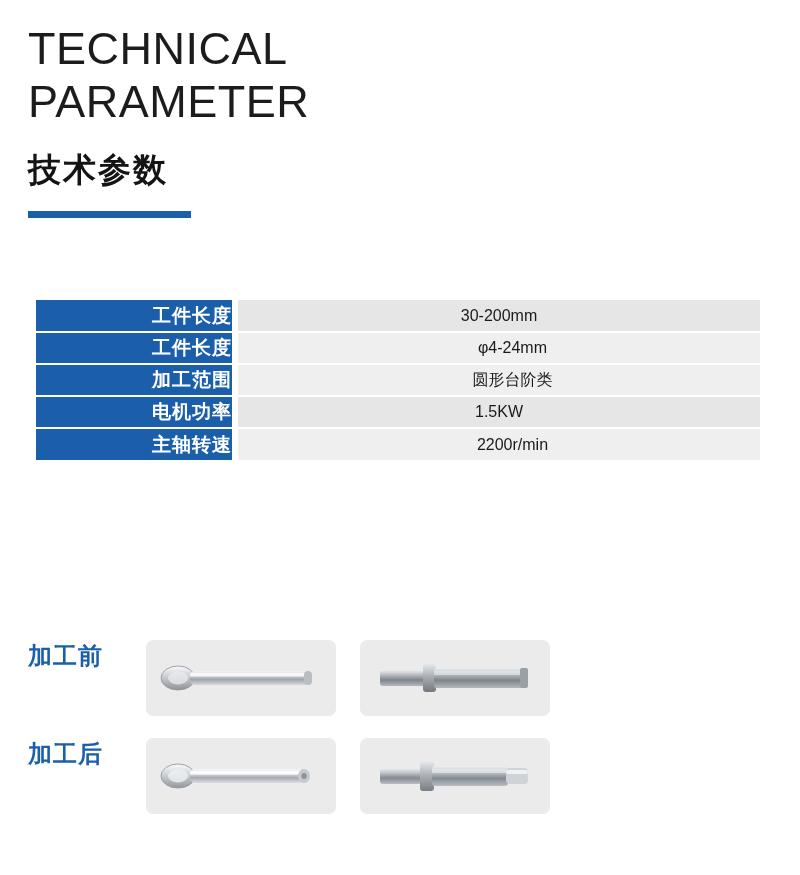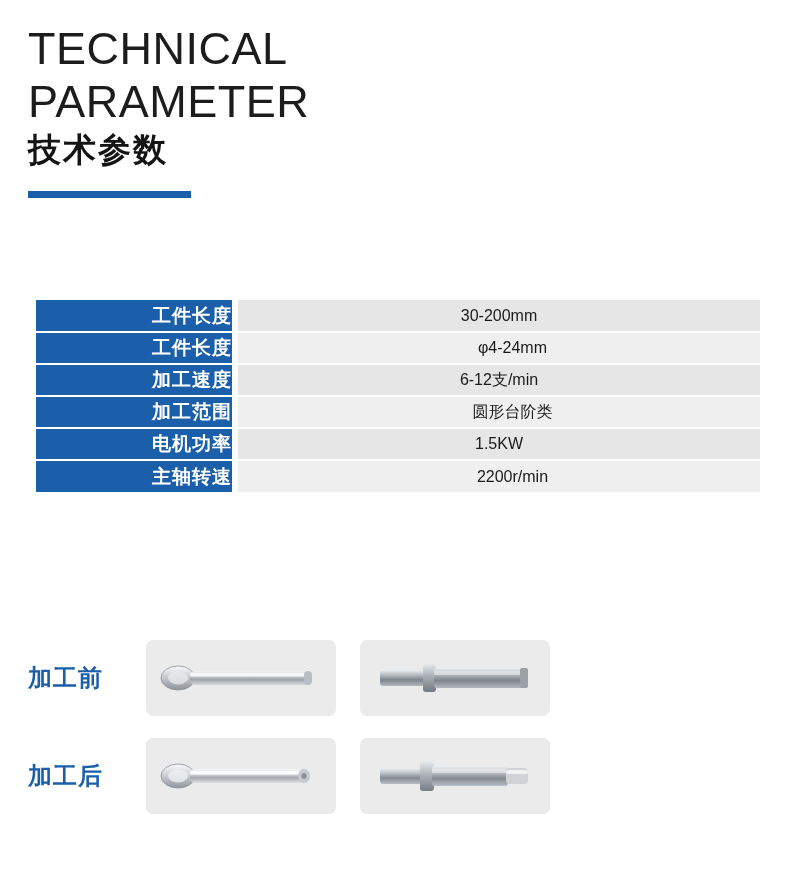--- a/index.html
+++ b/index.html
@@ -32,20 +32,21 @@
   .title-en {
     font-size: 45px;
     line-height: 1.18;
     font-weight: 400;
     letter-spacing: 0.5px;
     color: #1c1c1c;
     font-family: "Liberation Sans", sans-serif;
     white-space: pre-line;
   }
   .title-cn {
+    margin-top: 20px;
     font-size: 33px;
     font-weight: bold;
     letter-spacing: 2px;
     color: #141414;
   }
   .title-rule {
     margin-top: 18px;
     width: 163px;
     height: 7px;
     background: #1b5faa;
@@ -99,21 +100,21 @@
 
   
   .samples {
     position: absolute;
     left: 28px;
     top: 640px;
     width: 744px;
   }
   .sample-row {
     display: flex;
-    align-items: center;
+    align-items: flex-start;
     margin-bottom: 22px;
   }
   .sample-caption {
     width: 118px;
     flex: 0 0 118px;
     font-size: 24px;
     font-weight: bold;
     color: #1b5faa;
     letter-spacing: 1px;
   }
@@ -150,25 +151,20 @@
         <td class="label">工件长度</td>
         <td class="spacer"></td>
         <td class="value">30-200mm</td>
       </tr>
       <tr>
         <td class="label">工件长度</td>
         <td class="spacer"></td>
         <td class="value alt">φ4-24mm</td>
       </tr>
       <tr>
-        <td class="label">加工速度</td>
-        <td class="spacer"></td>
-        <td class="value">6-12支/min</td>
-      </tr>
-      <tr>
         <td class="label">加工范围</td>
         <td class="spacer"></td>
         <td class="value alt">圆形台阶类</td>
       </tr>
       <tr>
         <td class="label">电机功率</td>
         <td class="spacer"></td>
         <td class="value">1.5KW</td>
       </tr>
       <tr>

